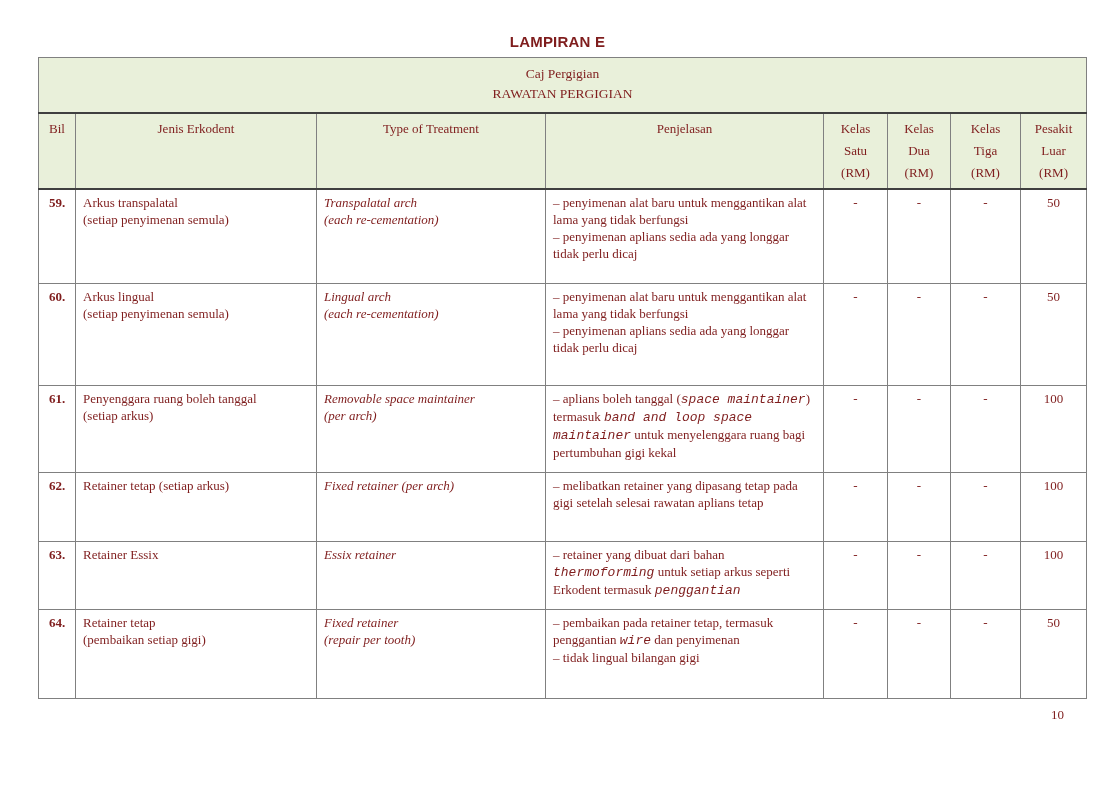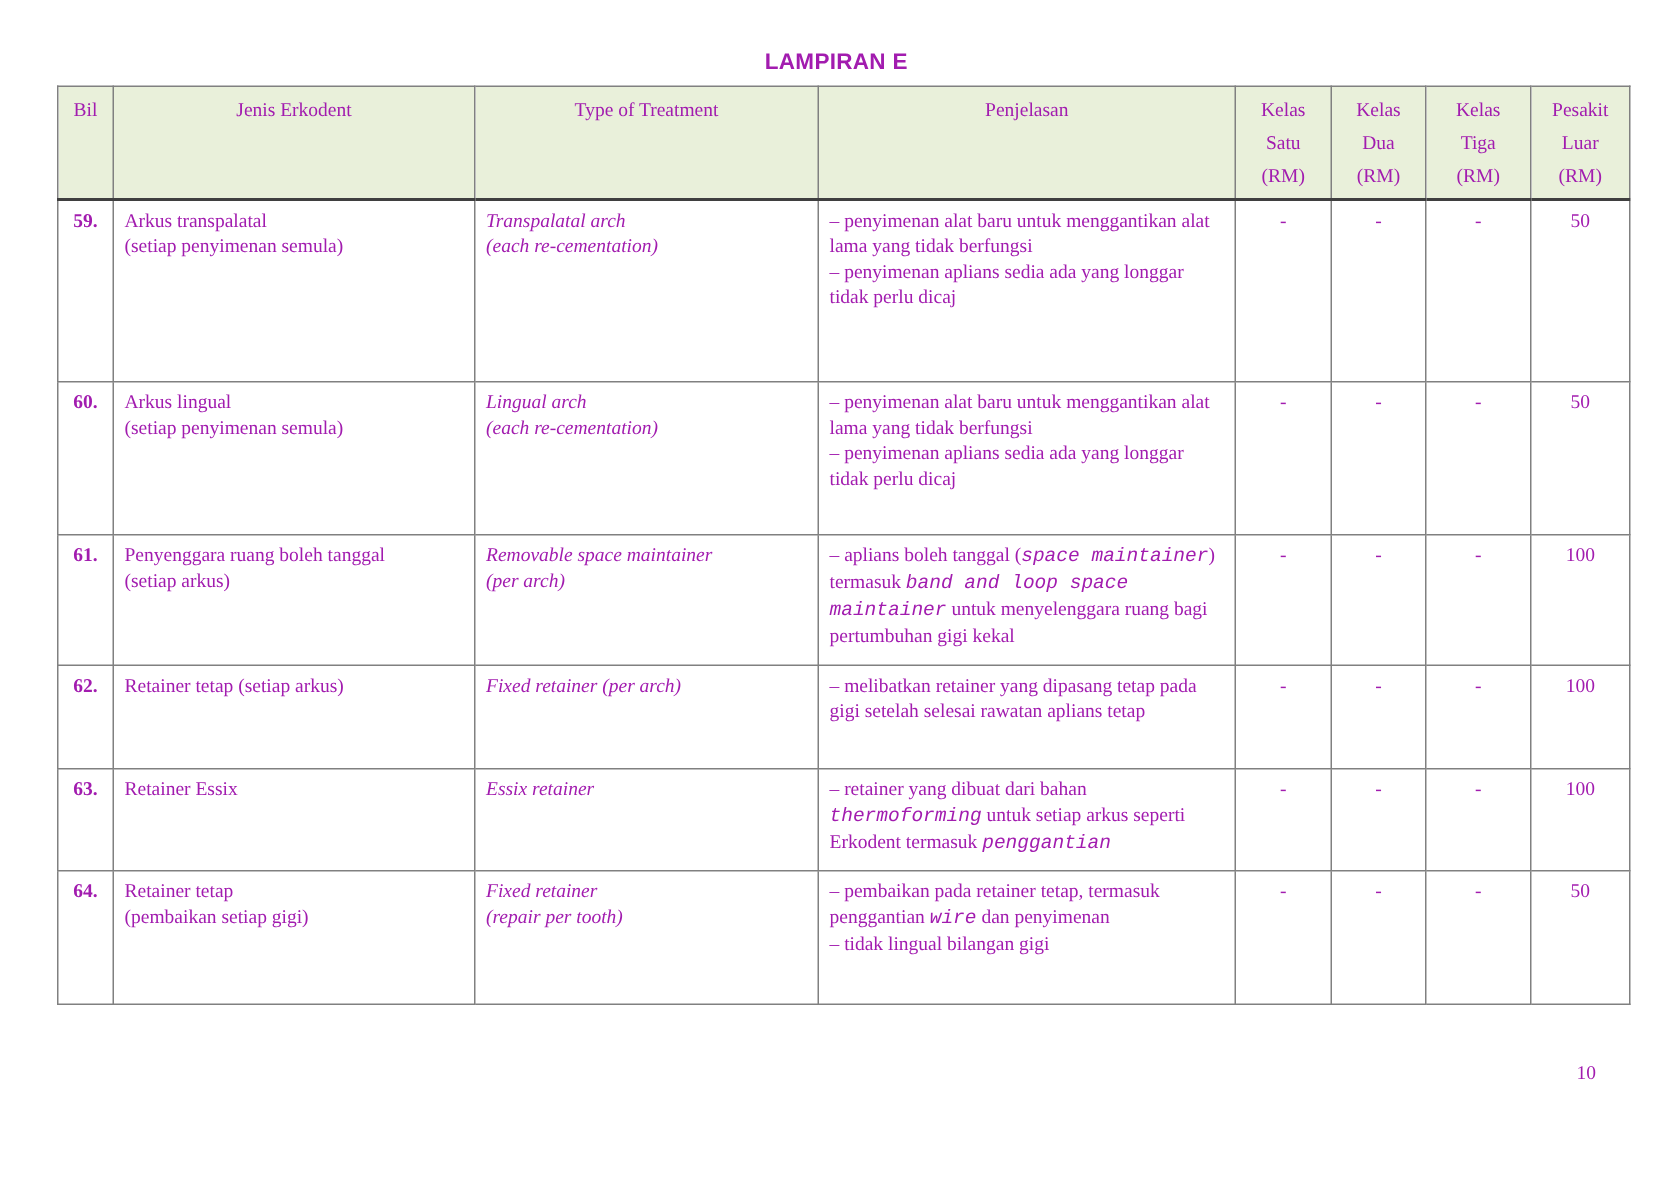--- a/index.html
+++ b/index.html
@@ -2,21 +2,21 @@
 <html><head>
 <meta charset="utf-8">
 <style>
   html, body { margin: 0; padding: 0; background: #ffffff; }
   .page {
     position: relative;
     width: 1115px;
     height: 785px;
     background: #ffffff;
     font-family: "Liberation Serif", "DejaVu Serif", serif;
-    color: #a21caf;
+    color: #7f1d1d;
     overflow: hidden;
   }
   .page-title {
     position: absolute;
     top: 33px;
     left: 0;
     width: 100%;
     text-align: center;
     font-family: "Liberation Sans", "DejaVu Sans", sans-serif;
     font-weight: bold;
@@ -85,20 +85,26 @@
       <col style="width:37px">
       <col style="width:241px">
       <col style="width:229px">
       <col style="width:278px">
       <col style="width:64px">
       <col style="width:63px">
       <col style="width:70px">
       <col style="width:66px">
     </colgroup>
     <thead>
+      <tr>
+        <td class="band-cell" colspan="8">
+          <div>Caj Pergigian</div>
+          <div>RAWATAN PERGIGIAN</div>
+        </td>
+      </tr>
       <tr class="head-row" id="head-row" style="height:68px">
           <th>
             <div>Bil</div>
           </th>
           <th>
             <div>Jenis Erkodent</div>
           </th>
           <th>
             <div>Type of Treatment</div>
           </th>
@@ -121,21 +127,21 @@
             <div>(RM)</div>
           </th>
           <th>
             <div>Pesakit</div>
             <div>Luar</div>
             <div>(RM)</div>
           </th>
         </tr>
     </thead>
     <tbody id="table-body">
-        <tr style="height: 121px;">
+        <tr style="height: 95px;">
           <td class="cell-bil">59.</td>
           <td class="cell-text ">
             <div>Arkus transpalatal</div>
             <div>(setiap penyimenan semula)</div>
           </td>
           <td class="cell-text cell-type">
             <div>Transpalatal arch</div>
             <div>(each re-cementation)</div>
           </td>
           <td class="cell-text">

